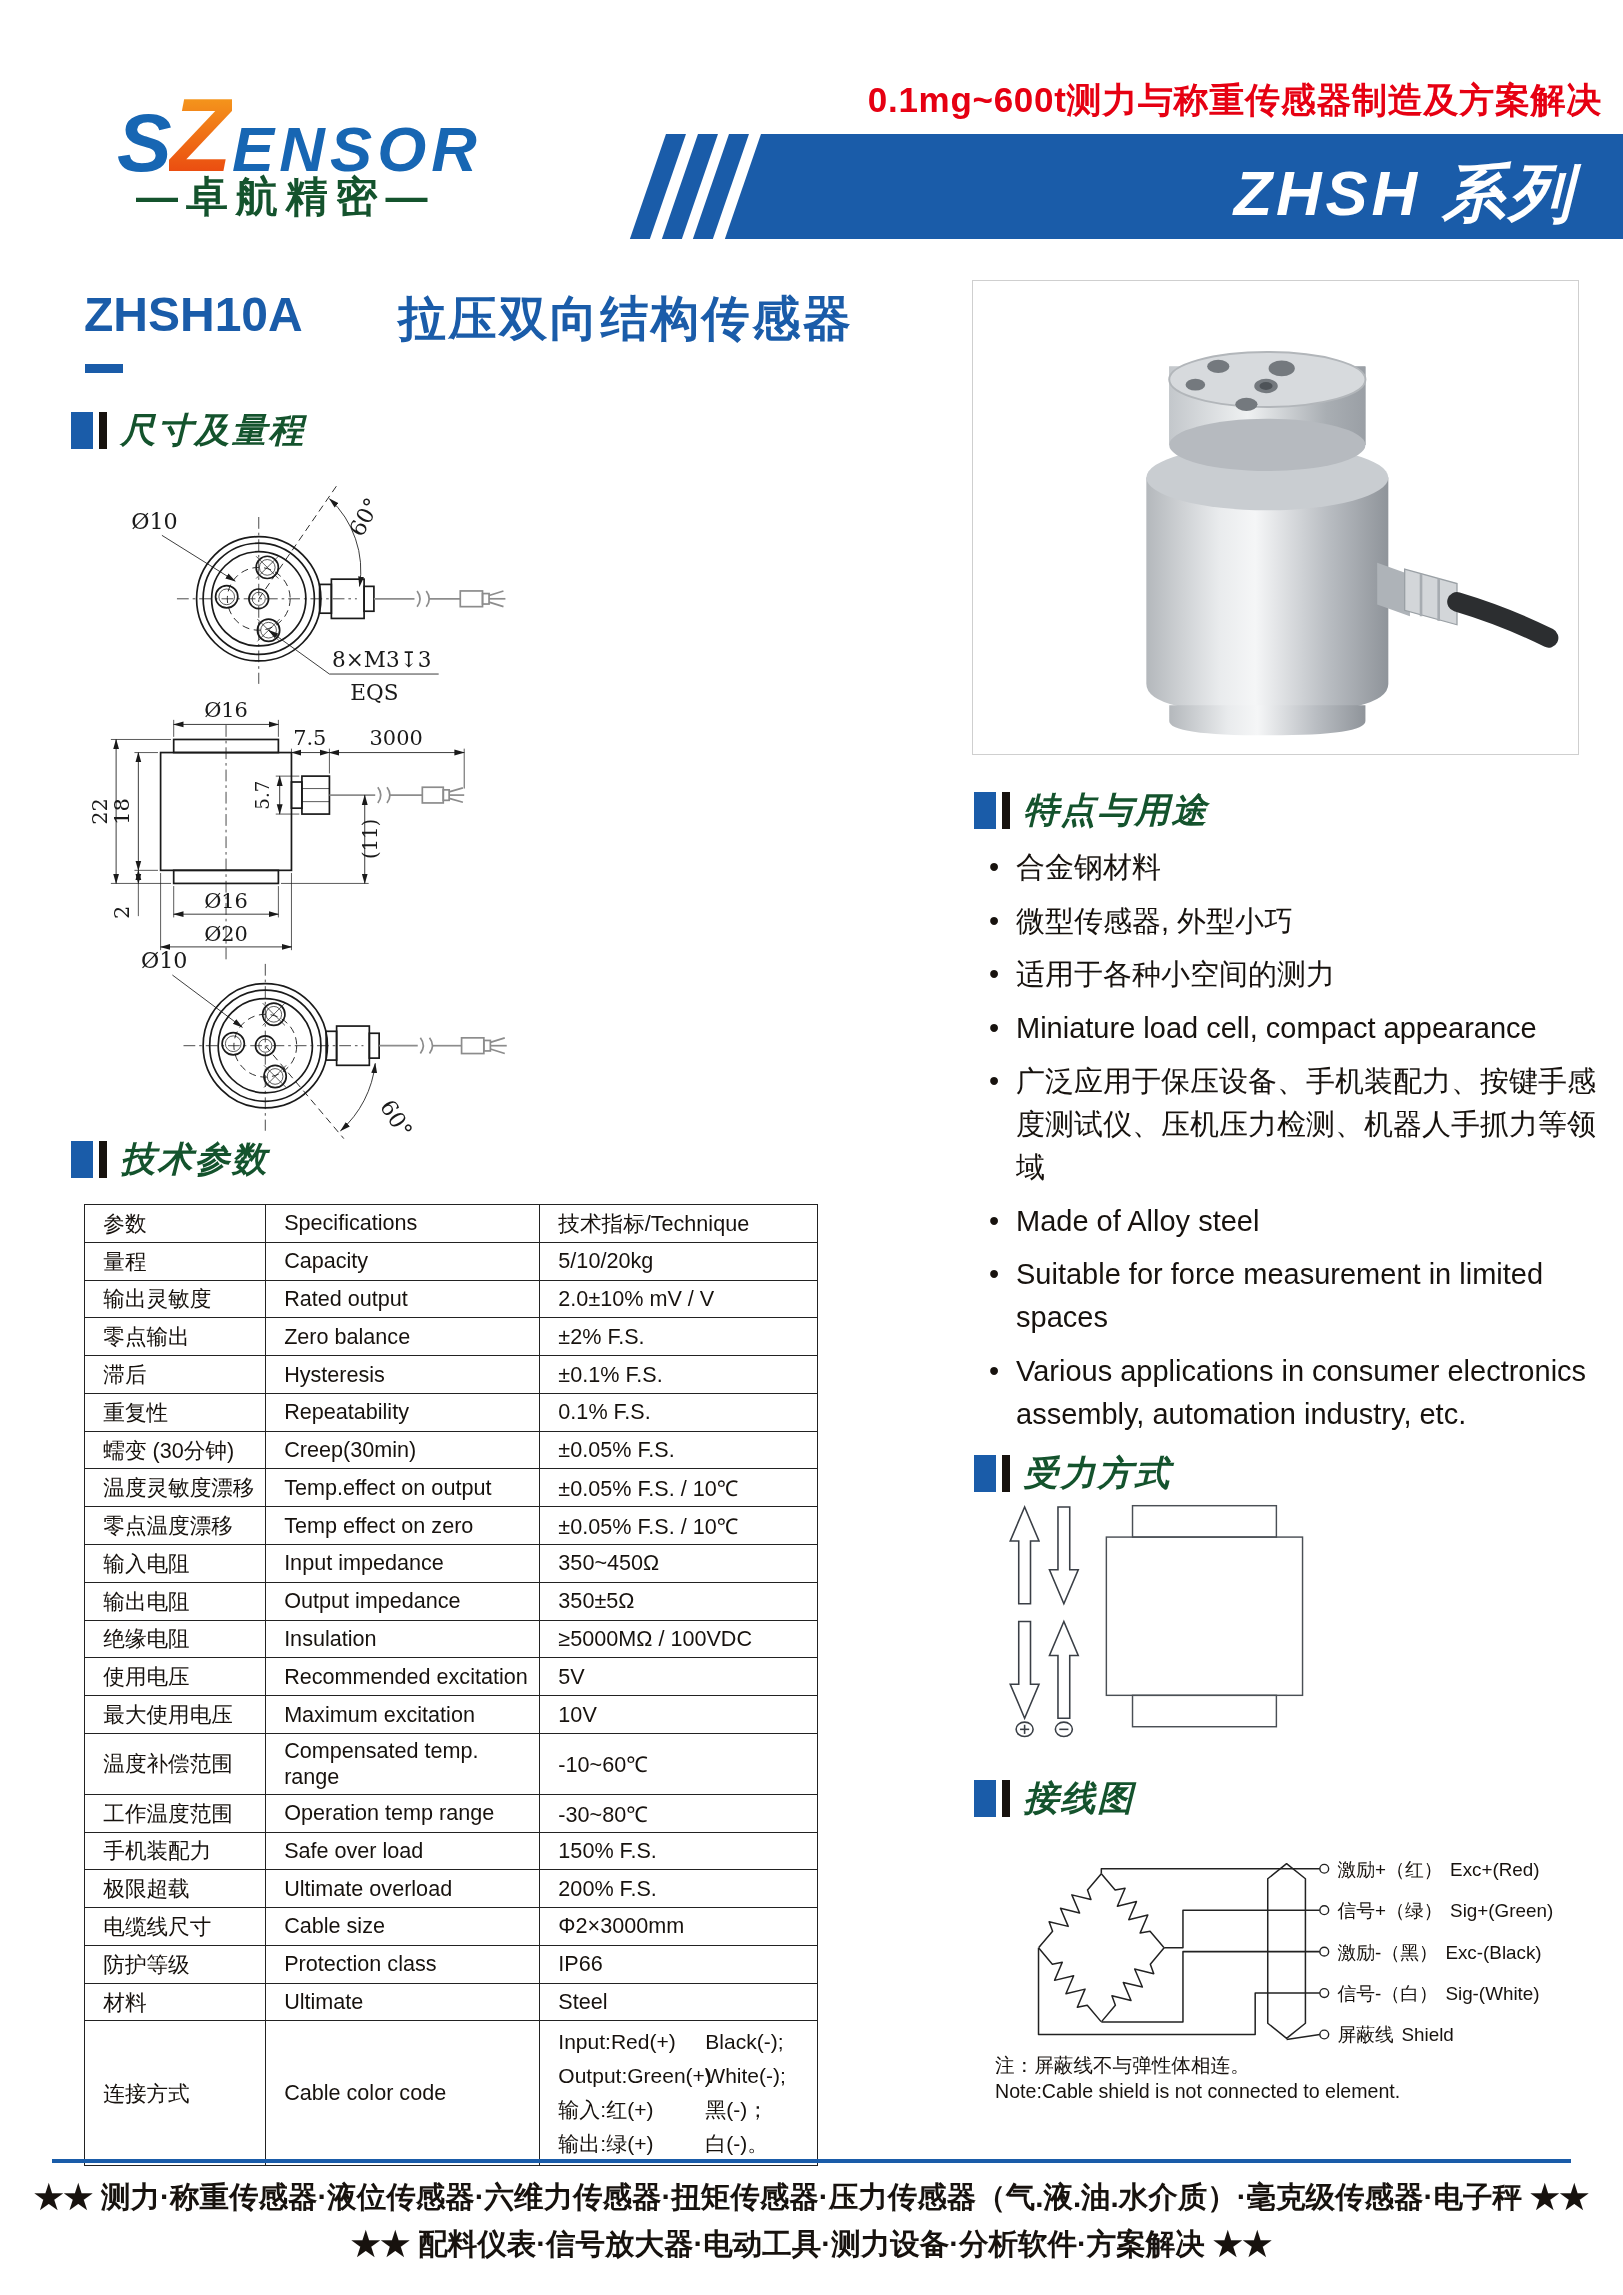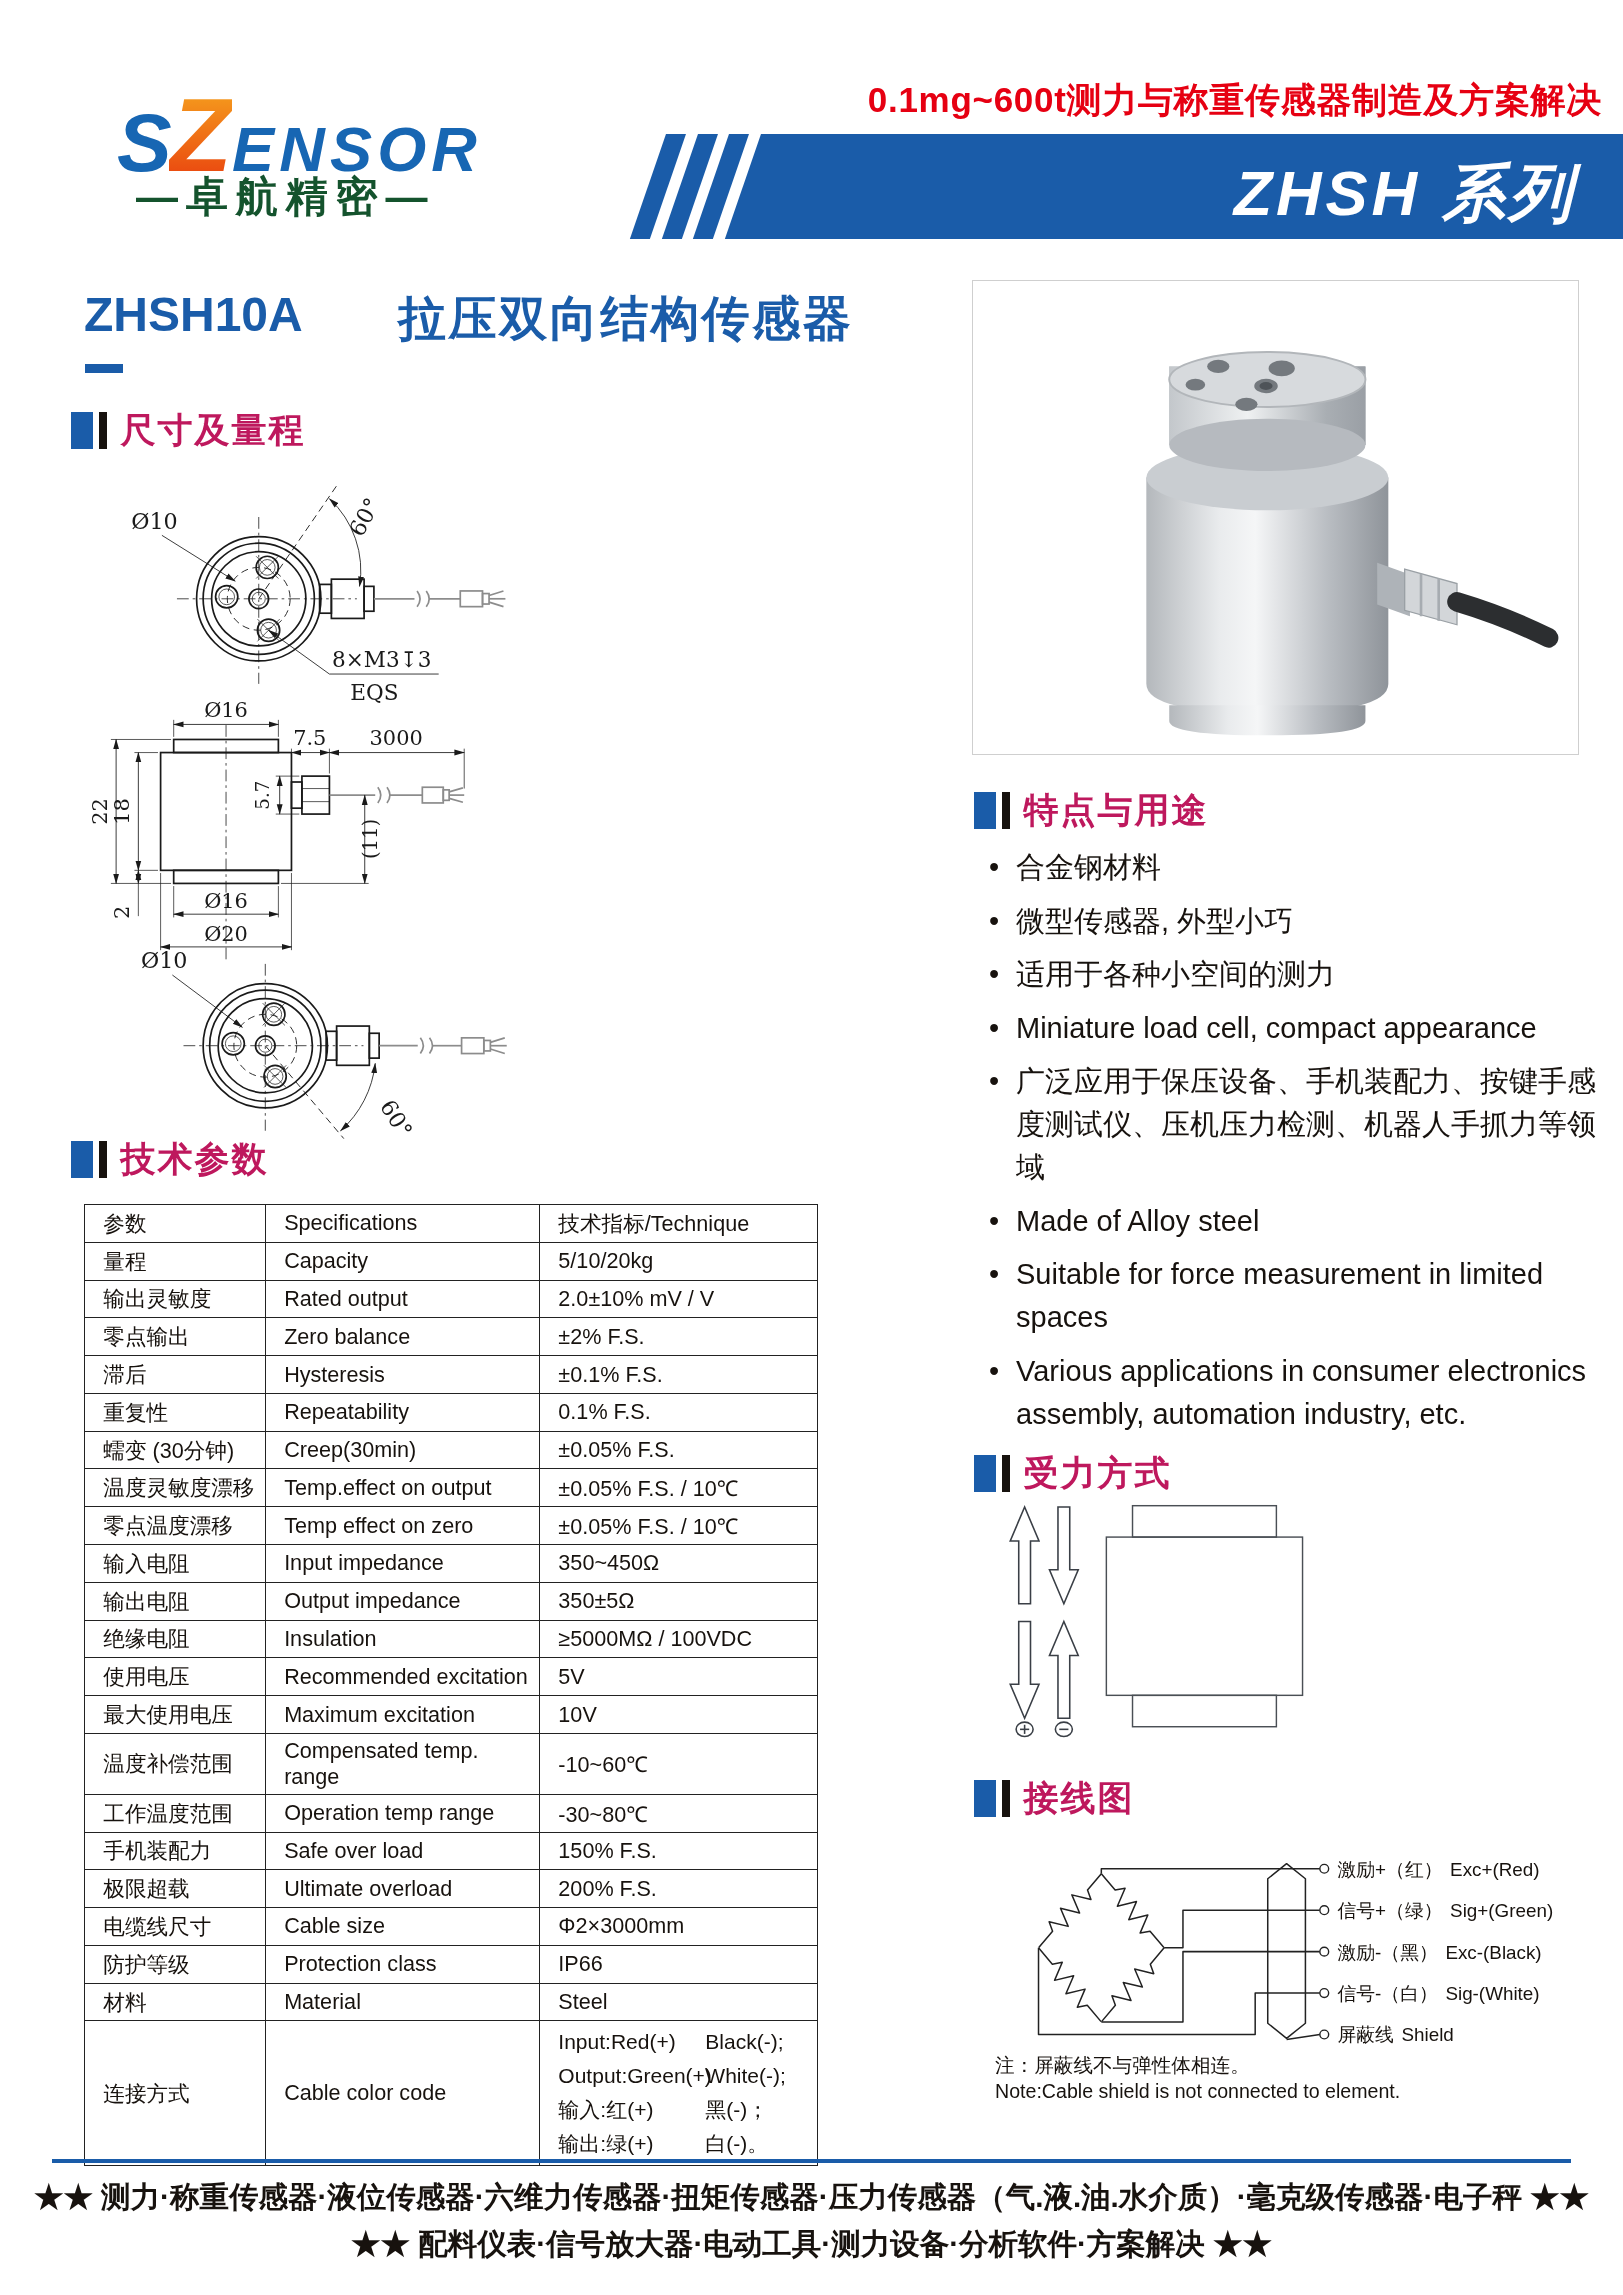--- a/index.html
+++ b/index.html
@@ -23,21 +23,21 @@
 
   
   .title-model{position:absolute;left:84px;top:287px;font-size:48px;font-weight:900;color:#1a5ca9;letter-spacing:0;}
   .title-name{position:absolute;left:398px;top:287px;font-size:48px;font-weight:900;color:#1a5ca9;letter-spacing:2.6px;}
   .title-dash{position:absolute;left:85px;top:364px;width:38px;height:8.5px;background:#1a5ca9;}
 
   
   .sec{position:absolute;display:flex;align-items:center;height:39px;}
   .sec .b1{width:22px;height:37px;background:#1a5ca9;margin-right:5.9px;}
   .sec .b2{width:8.5px;height:37px;background:#17120e;margin-right:13px;}
-  .sec .t{font-size:35px;font-weight:900;color:#be185d;letter-spacing:2px;white-space:nowrap;}
+  .sec .t{font-size:35px;font-weight:900;color:#14532d;letter-spacing:2px;white-space:nowrap;font-style:italic;}
 
   
   .cad{position:absolute;left:69px;top:458px;}
   .cad text{font-family:"DejaVu Serif",serif;fill:#1a1a1a;}
   .oln{stroke:#1a1a1a;fill:none;stroke-width:2.6;}
   .thn{stroke:#1a1a1a;fill:none;stroke-width:1.1;}
   .dim{stroke:#1a1a1a;fill:none;stroke-width:1.3;}
   .cl {stroke:#1a1a1a;fill:none;stroke-width:1.2;stroke-dasharray:18 6 4 6;}
   .dsh{stroke:#1a1a1a;fill:none;stroke-width:1.4;stroke-dasharray:11 7;}
   .gry{stroke:#8c8c8c;fill:none;stroke-width:2.6;}
@@ -431,21 +431,21 @@
           <td>Cable size</td>
           <td>Φ2×3000mm</td>
         </tr>
         <tr>
           <td>防护等级</td>
           <td>Protection class</td>
           <td>IP66</td>
         </tr>
         <tr>
           <td>材料</td>
-          <td>Material</td>
+          <td>Ultimate</td>
           <td>Steel</td>
         </tr>
         <tr>
           <td>连接方式</td>
           <td>Cable color code</td>
           <td>
             <div class="code-grid">
               <span>Input:Red(+)</span>
               <span>Black(-);</span>
               <span>Output:Green(+)</span>

